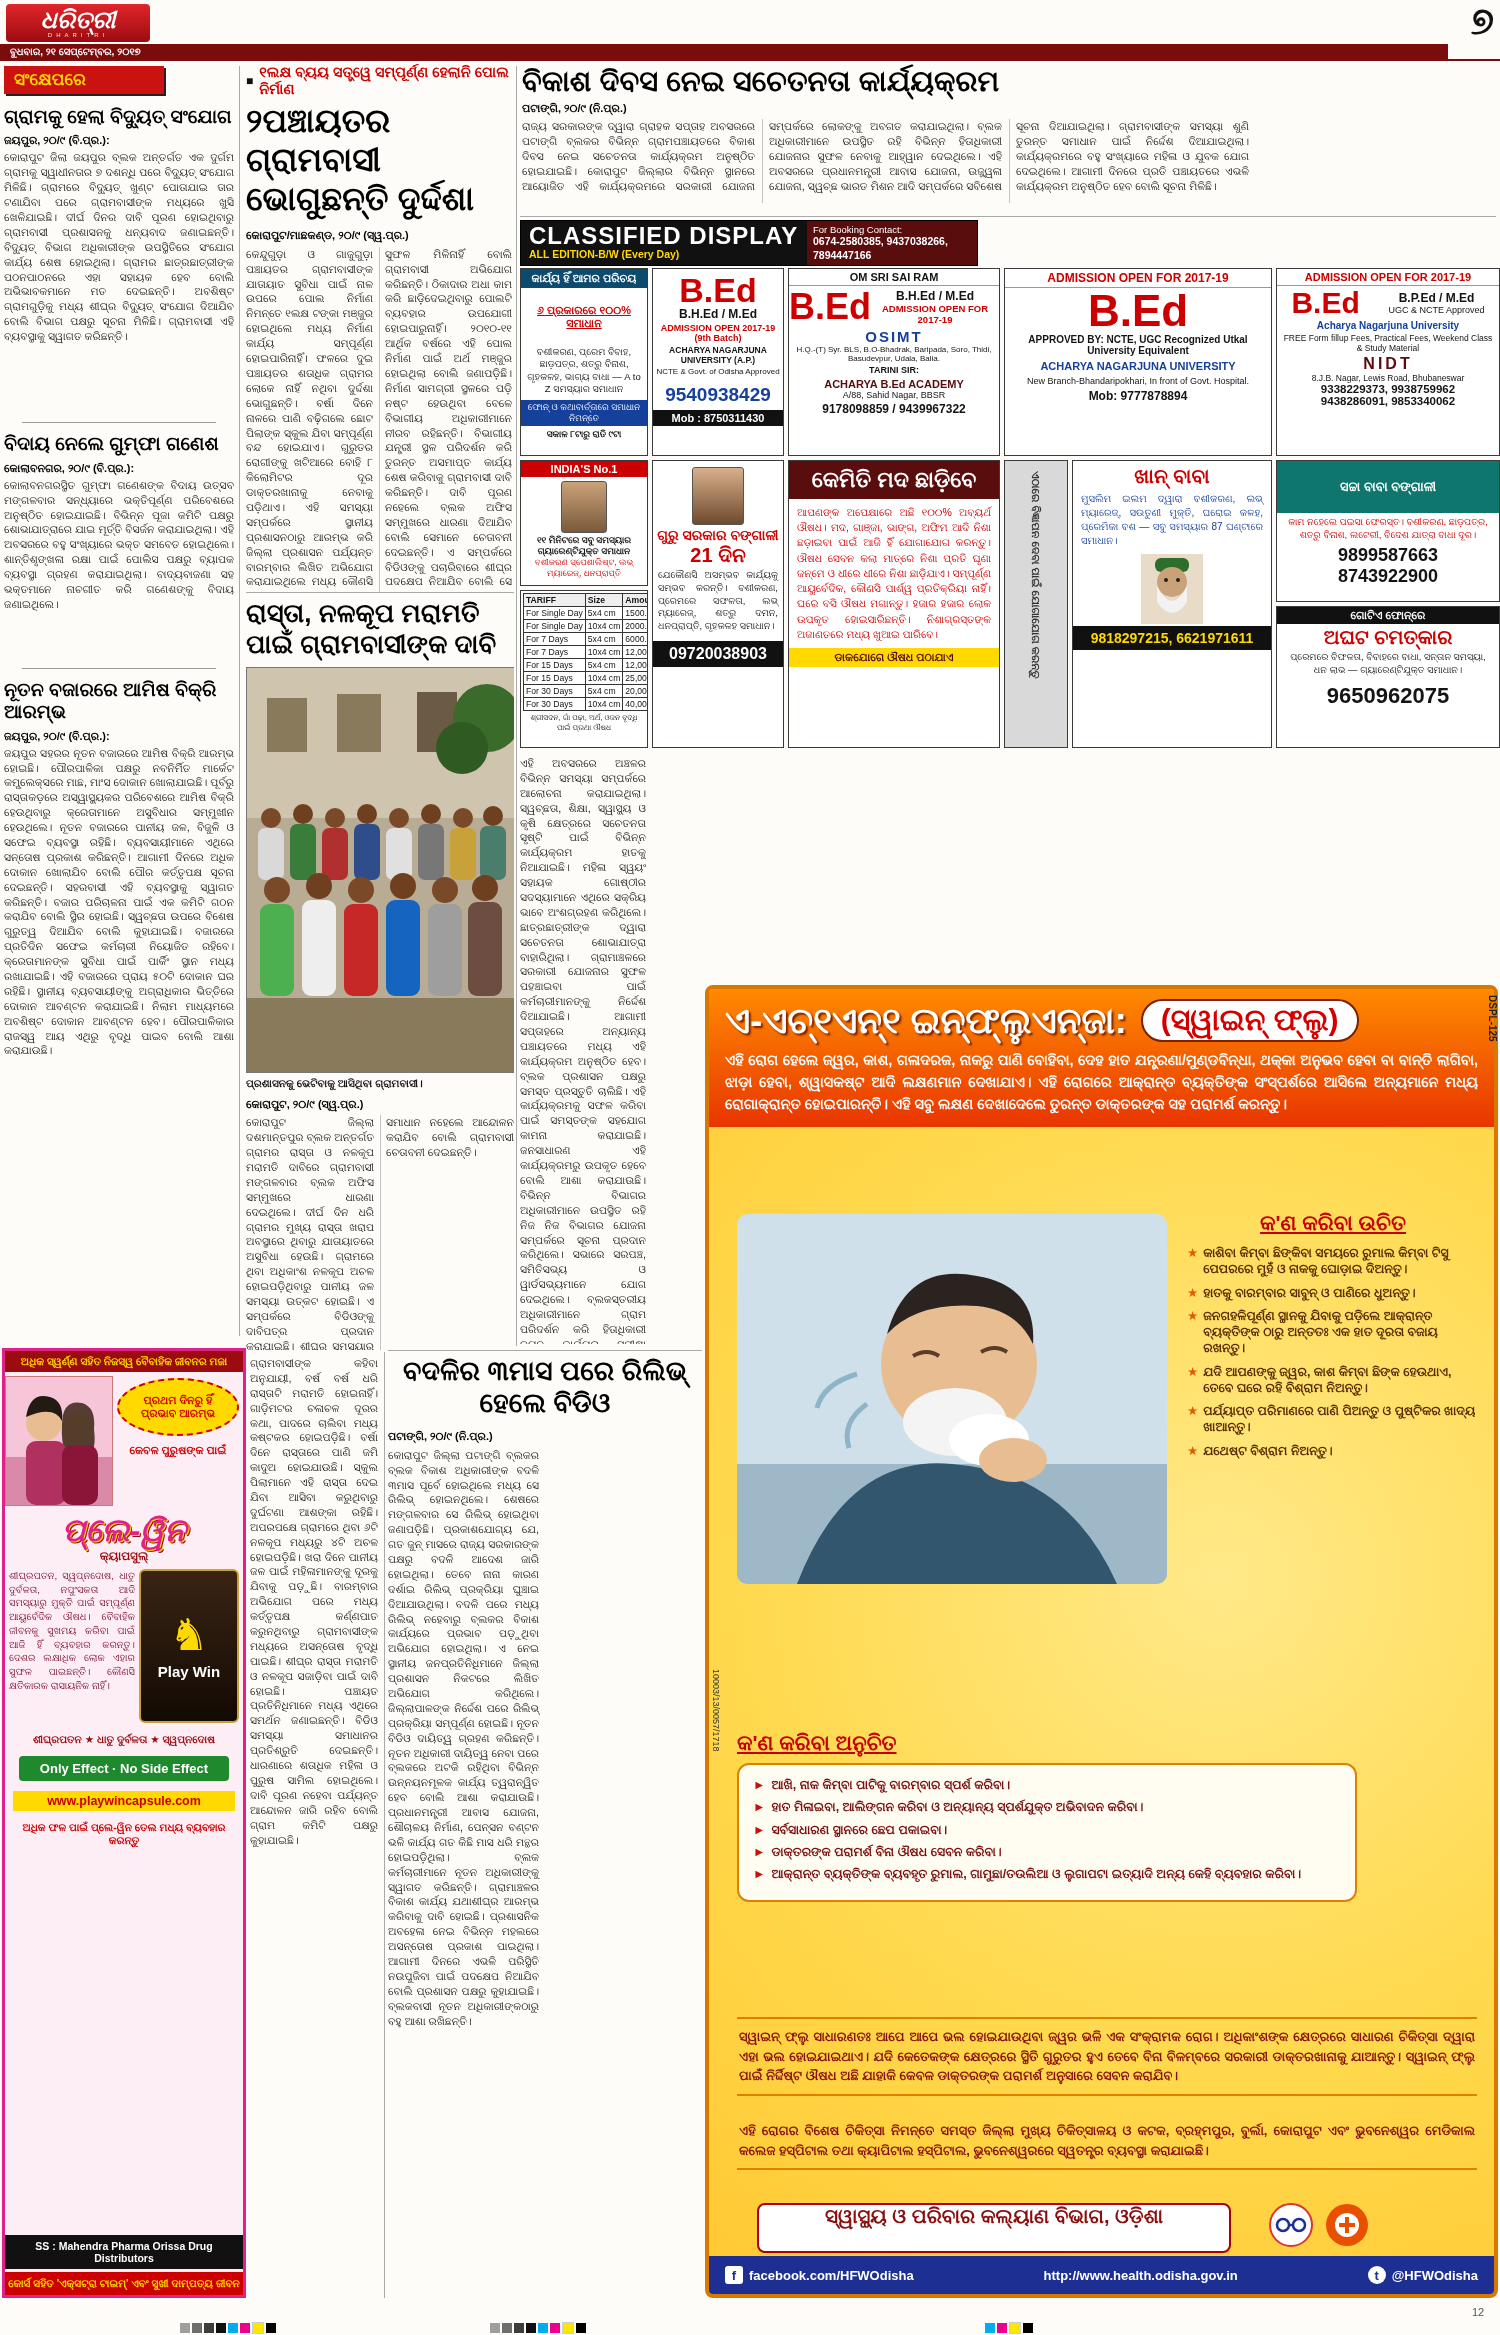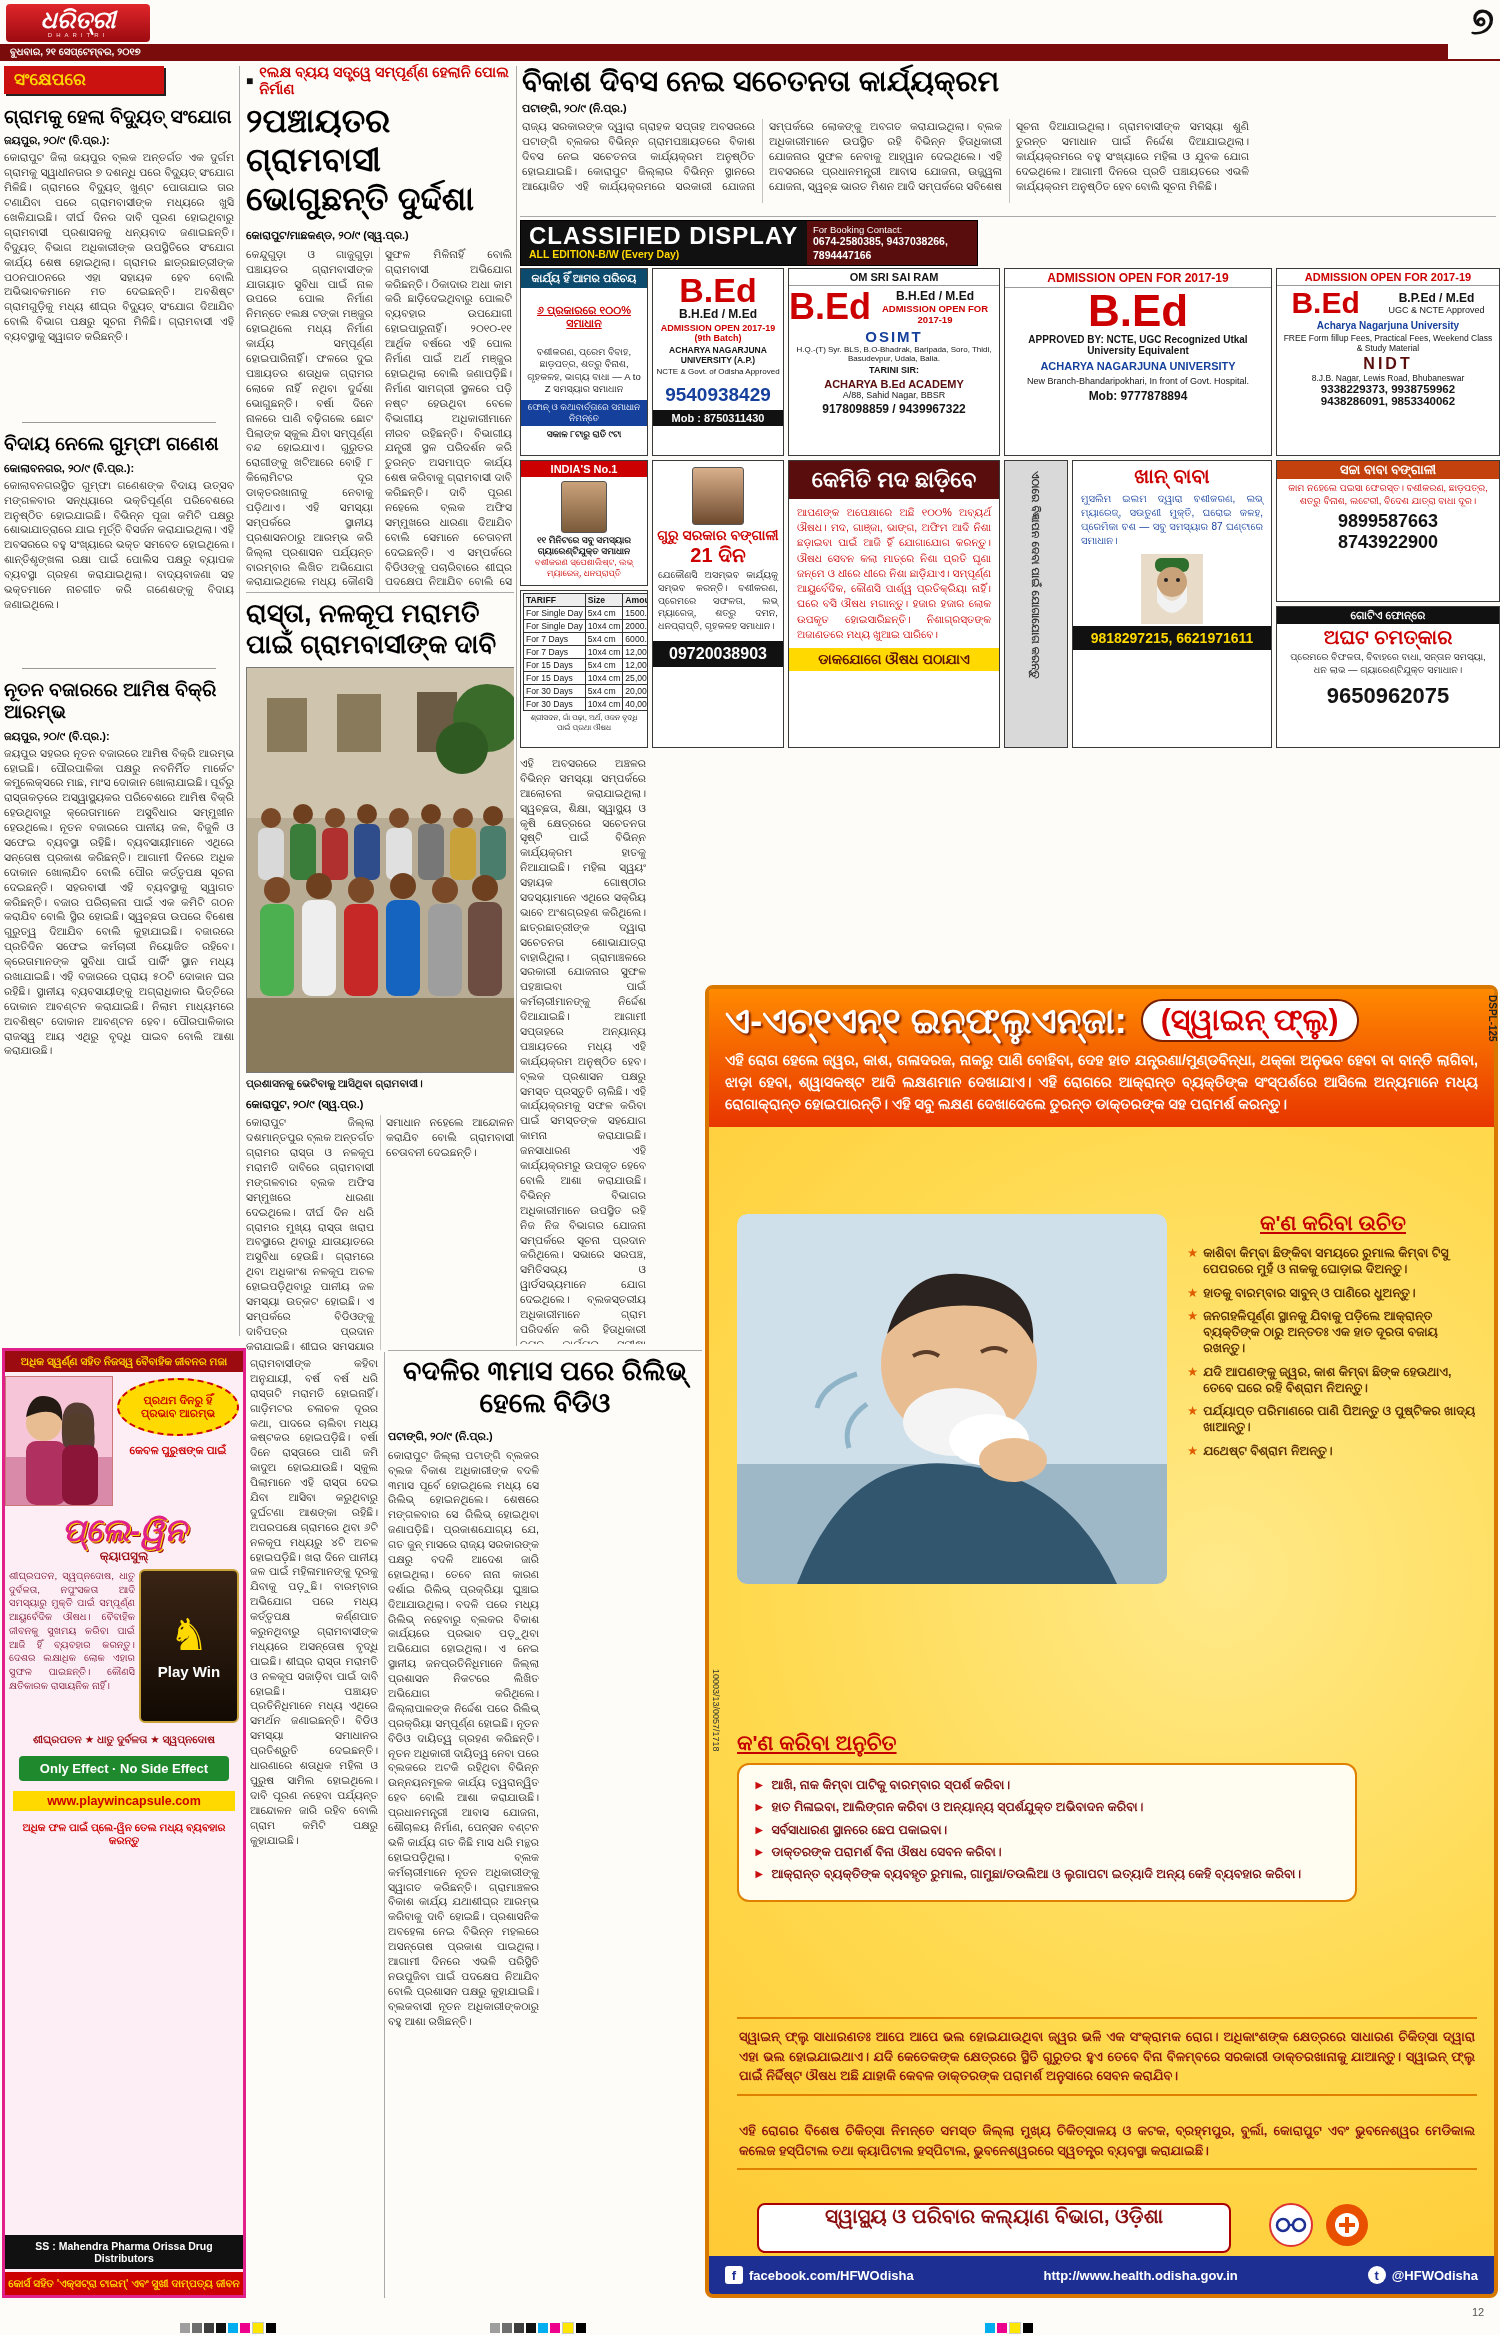--- a/index.html
+++ b/index.html
@@ -231,21 +231,21 @@
     <div style="width:50px;height:56px;margin:6px auto 2px;background:linear-gradient(180deg,#d9b08c,#6e4a2e);border:1px solid #555;border-radius:3px;"></div>
     <div class="redtxt" style="font-weight:bold;font-size:14px;">ଗୁରୁ ସରକାର ବଙ୍ଗାଳୀ</div>
     <div style="color:#c00;font-weight:bold;font-size:20px;">21 ଦିନ</div>
     <div style="font-size:9.5px;padding:2px 5px;line-height:1.35;text-align:justify;">ଯେକୌଣସି ଅସମ୍ଭବ କାର୍ଯ୍ୟକୁ ସମ୍ଭବ କରନ୍ତି। ବଶୀକରଣ, ପ୍ରେମରେ ସଫଳତା, ଲଭ୍ ମ୍ୟାରେଜ୍, ଶତ୍ରୁ ଦମନ, ଧନପ୍ରାପ୍ତି, ଗୃହକଳହ ସମାଧାନ।</div>
     <div style="background:#111;color:#fff;font-weight:bold;font-size:16px;padding:4px 0;margin-top:6px;">09720038903</div>
   </div>
 
   <div class="adbox" style="left:788px;top:460px;width:212px;height:288px;">
     <div class="adcenter" style="background:#5a0d0d;color:#fff;font-weight:bold;font-size:22px;padding:6px 2px;">କେମିତି ମଦ ଛାଡ଼ିବେ</div>
     <div class="redtxt" style="font-size:10.5px;padding:6px 8px;line-height:1.45;text-align:justify;">ଆପଣଙ୍କ ଅପେକ୍ଷାରେ ଅଛି ୧୦୦% ଅବ୍ୟର୍ଥ ଔଷଧ। ମଦ, ଗାଞ୍ଜା, ଭାଙ୍ଗ, ଅଫିମ ଆଦି ନିଶା ଛଡ଼ାଇବା ପାଇଁ ଆଜି ହିଁ ଯୋଗାଯୋଗ କରନ୍ତୁ। ଔଷଧ ସେବନ କଲା ମାତ୍ରେ ନିଶା ପ୍ରତି ଘୃଣା ଜନ୍ମେ ଓ ଧୀରେ ଧୀରେ ନିଶା ଛାଡ଼ିଯାଏ। ସମ୍ପୂର୍ଣ୍ଣ ଆୟୁର୍ବେଦିକ, କୌଣସି ପାର୍ଶ୍ୱ ପ୍ରତିକ୍ରିୟା ନାହିଁ। ଘରେ ବସି ଔଷଧ ମଗାନ୍ତୁ। ହଜାର ହଜାର ଲୋକ ଉପକୃତ ହୋଇସାରିଛନ୍ତି। ନିଶାଗ୍ରସ୍ତଙ୍କ ଅଜାଣତରେ ମଧ୍ୟ ଖୁଆଇ ପାରିବେ।</div>
-    <div class="adcenter" style="background:#ffd900;color:#5a0d0d;font-weight:bold;font-size:14px;padding:3px;">ଡାକଯୋଗେ ଔଷଧ ପଠାଯାଏ</div>
+    <div class="adcenter" style="background:#ffd900;color:#5a0d0d;font-weight:bold;font-size:11px;padding:3px;">ଡାକଯୋଗେ ଔଷଧ ପଠାଯାଏ</div>
   </div>
 
   <div class="adbox" style="left:1004px;top:460px;width:64px;height:288px;background:#d9d9d9;">
     <div class="vert" style="font-size:11px;font-weight:bold;color:#333;margin:10px auto;height:260px;">ଏଠାରେ ବିଜ୍ଞାପନ ଦେବା ପାଇଁ ଯୋଗାଯୋଗ କରନ୍ତୁ</div>
   </div>
 
   <div class="adbox adcenter" style="left:1072px;top:460px;width:200px;height:288px;">
     <div class="redtxt" style="font-weight:bold;font-size:20px;margin-top:4px;">ଖାନ୍ ବାବା</div>
     <div class="bluetxt" style="font-size:10px;padding:4px 8px;line-height:1.4;text-align:justify;">ମୁସଲିମ ଇଲମ ଦ୍ୱାରା ବଶୀକରଣ, ଲଭ୍ ମ୍ୟାରେଜ୍, ସଉତୁଣୀ ମୁକ୍ତି, ଘରୋଇ କଳହ, ପ୍ରେମିକା ବଶ — ସବୁ ସମସ୍ୟାର 87 ଘଣ୍ଟାରେ ସମାଧାନ।</div>
     <svg width="62" height="70" viewBox="0 0 62 70" style="margin:2px auto;display:block;">
@@ -253,21 +253,21 @@
       <rect x="14" y="4" width="34" height="14" rx="6" fill="#2d6e2d"></rect>
       <circle cx="31" cy="28" r="15" fill="#caa27a"></circle>
       <path d="M16 32 Q31 62 46 32 L46 48 Q31 70 16 48 Z" fill="#f2f2f2"></path>
       <circle cx="25" cy="26" r="2" fill="#222"></circle>
         <circle cx="37" cy="26" r="2" fill="#222"></circle>
     </svg>
     <div style="background:#111;color:#ffd900;font-weight:bold;font-size:14px;padding:4px 0;">9818297215, 6621971611</div>
   </div>
 
   <div class="adbox adcenter" style="left:1276px;top:460px;width:224px;height:142px;">
-    <div style="background:#c2410c;color:#fff;font-weight:bold;font-size:13px;padding:1px;">ସଚ୍ଚା ବାବା ବଙ୍ଗାଳୀ</div>
+    <div style="background:#0f766e;color:#fff;font-weight:bold;font-size:13px;padding:18px;">ସଚ୍ଚା ବାବା ବଙ୍ଗାଳୀ</div>
     <div class="redtxt" style="font-size:9.5px;padding:3px 6px;line-height:1.35;">କାମ ନହେଲେ ପଇସା ଫେରସ୍ତ। ବଶୀକରଣ, ଛାଡ଼ପତ୍ର, ଶତ୍ରୁ ବିନାଶ, ଲଟେରୀ, ବିଦେଶ ଯାତ୍ରା ବାଧା ଦୂର।</div>
     <div style="font-size:18px;font-weight:bold;">9899587663</div>
     <div style="font-size:18px;font-weight:bold;">8743922900</div>
   </div>
 
   <div class="adbox adcenter" style="left:1276px;top:606px;width:224px;height:142px;">
     <div style="background:#111;color:#fff;font-weight:bold;font-size:11px;padding:2px;">ଗୋଟିଏ ଫୋନ୍‌ରେ</div>
     <div class="redtxt" style="font-weight:bold;font-size:20px;margin-top:2px;">ଅଘଟ ଚମତ୍କାର</div>
     <div style="font-size:9.5px;padding:2px 8px;line-height:1.35;">ପ୍ରେମରେ ବିଫଳତା, ବିବାହରେ ବାଧା, ସନ୍ତାନ ସମସ୍ୟା, ଧନ ଲାଭ — ଗ୍ୟାରେଣ୍ଟିଯୁକ୍ତ ସମାଧାନ।</div>
     <div style="font-size:22px;font-weight:bold;margin-top:4px;">9650962075</div>

